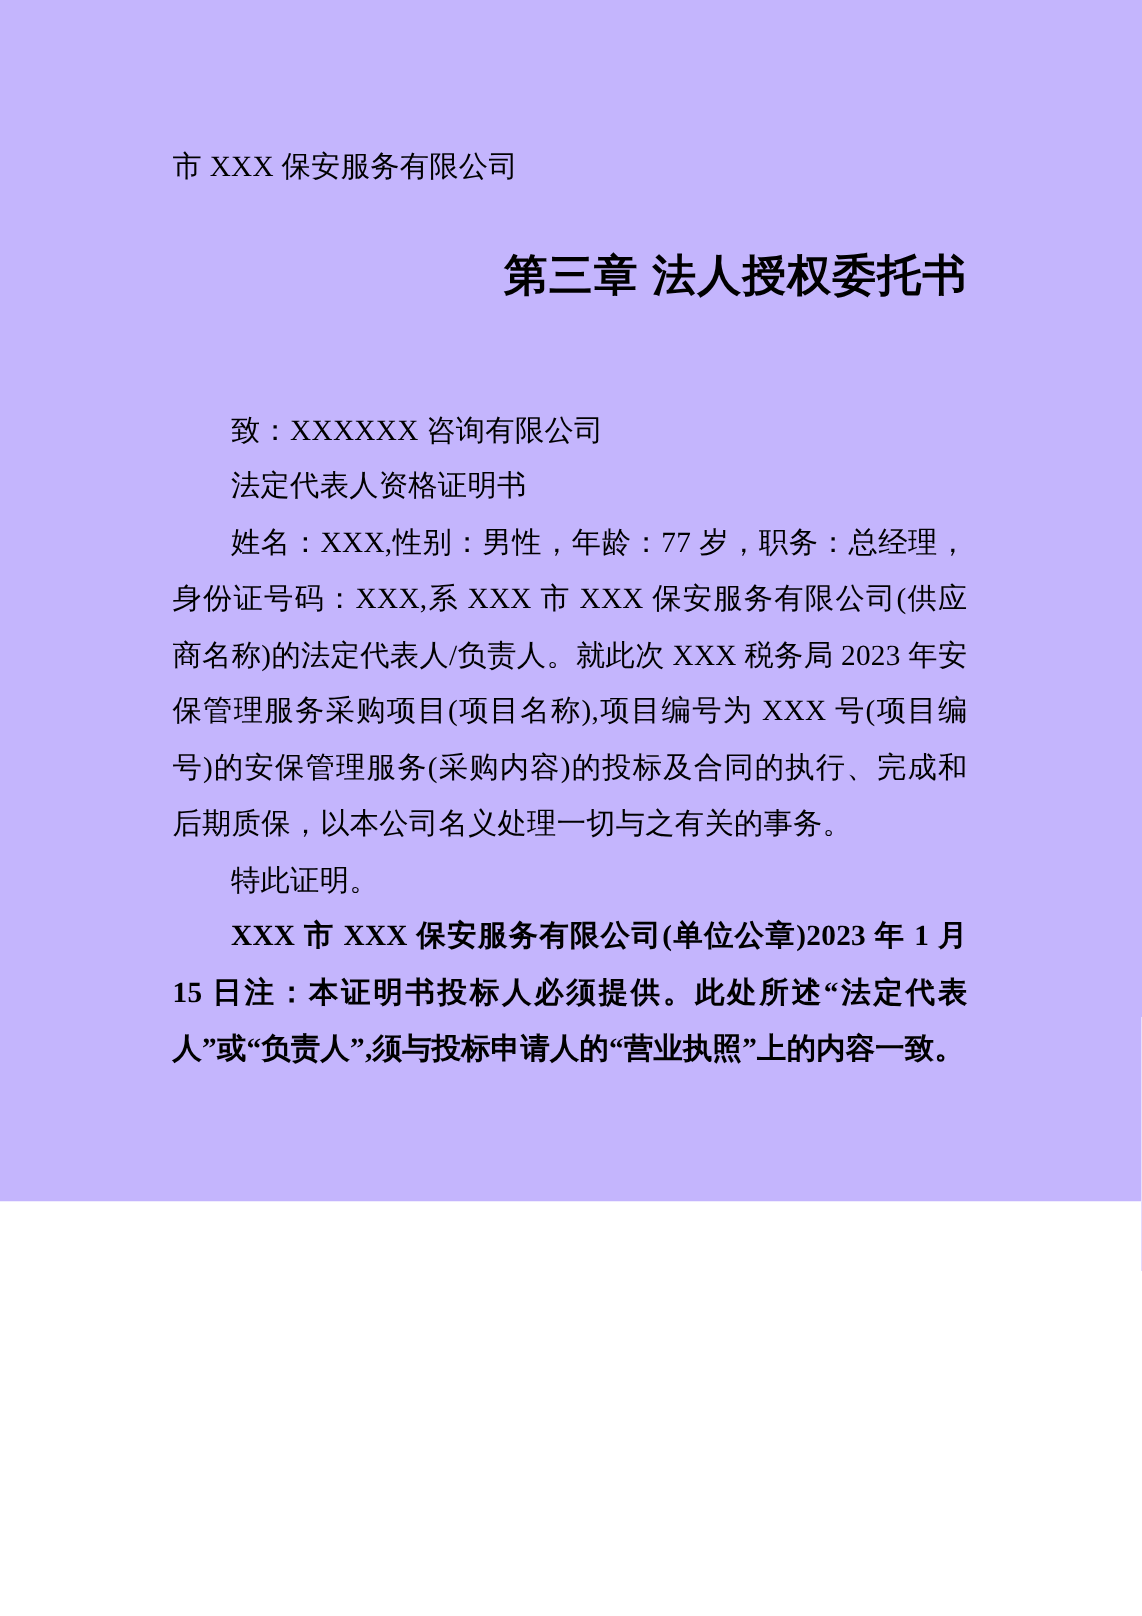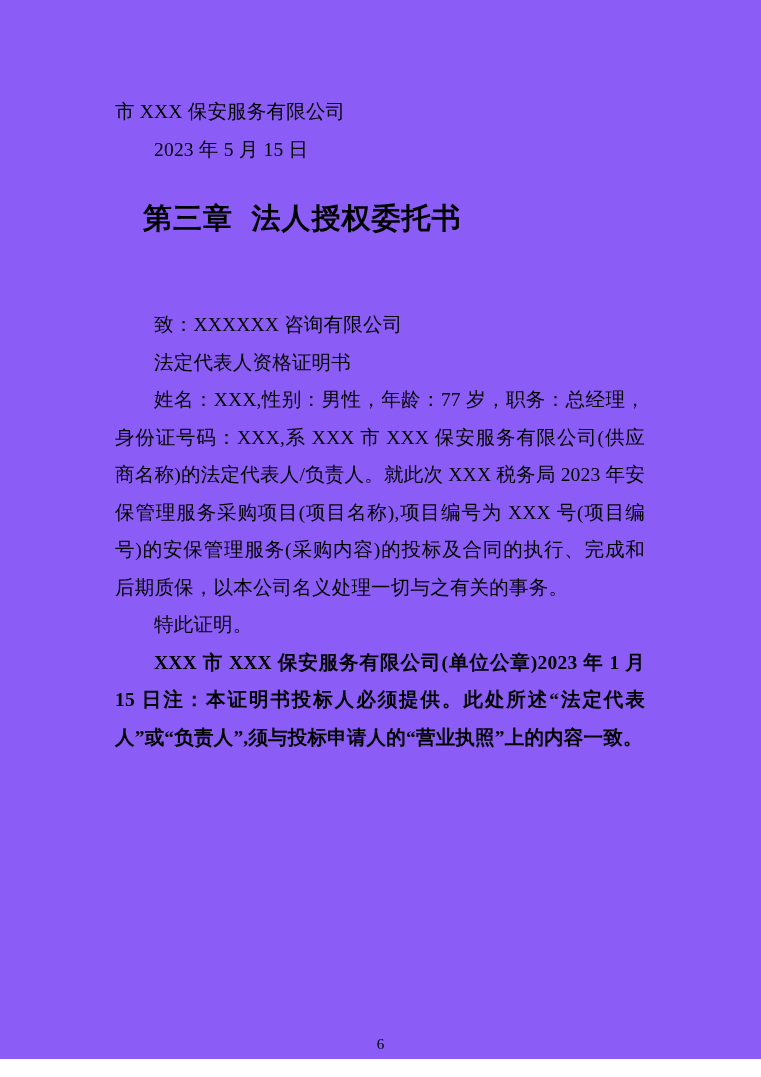--- a/index.html
+++ b/index.html
@@ -7,22 +7,22 @@
     padding: 0;
     background: #ffffff;
   }
   body {
     font-family: "Liberation Serif", "DejaVu Serif", serif;
     color: #000000;
   }
   #page {
     position: relative;
     width: 761px;
-    height: 1059px;
-    background: #8b5cf6;
+    height: 801px;
+    background: #c4b5fd;
     overflow: hidden;
     box-sizing: border-box;
   }
   .doc-body {
     position: absolute;
     left: 115px;
     top: 0;
     width: 530px;
   }
   .para {
@@ -33,28 +33,29 @@
     margin: 0;
     letter-spacing: 0.2px;
   }
   .indent {
     text-indent: 2em;
   }
   .bold {
     font-weight: bold;
   }
   .chapter-heading {
-    font-family: Liberation Mono, monospace;
+    font-family: Liberation Sans, sans-serif;
     font-weight: bold;
     font-size: 29px;
     line-height: 46px;
     margin: 0;
     padding-left: 28px;
     letter-spacing: 1px;
     color: #000000;
+    text-align: right;
   }
   .spacer-top   { height: 93px; }
   .spacer-head  { height: 30px; }
   .spacer-after-head { height: 62px; }
   .page-number {
     position: absolute;
     left: 0;
     right: 0;
     top: 1036px;
     text-align: center;
@@ -67,21 +68,20 @@
 <body>
 
 <div id="page">
 
   <div class="doc-body">
 
     <div class="spacer-top"></div>
 
     <p class="para">市 XXX 保安服务有限公司</p>
 
-    <p class="para indent">2023 年 5 月 15 日</p>
 
 
     <div class="spacer-head"></div>
 
     <h1 class="chapter-heading">第三章  法人授权委托书</h1>
 
     <div class="spacer-after-head"></div>
 
     <p class="para indent">致：XXXXXX 咨询有限公司</p>
 

